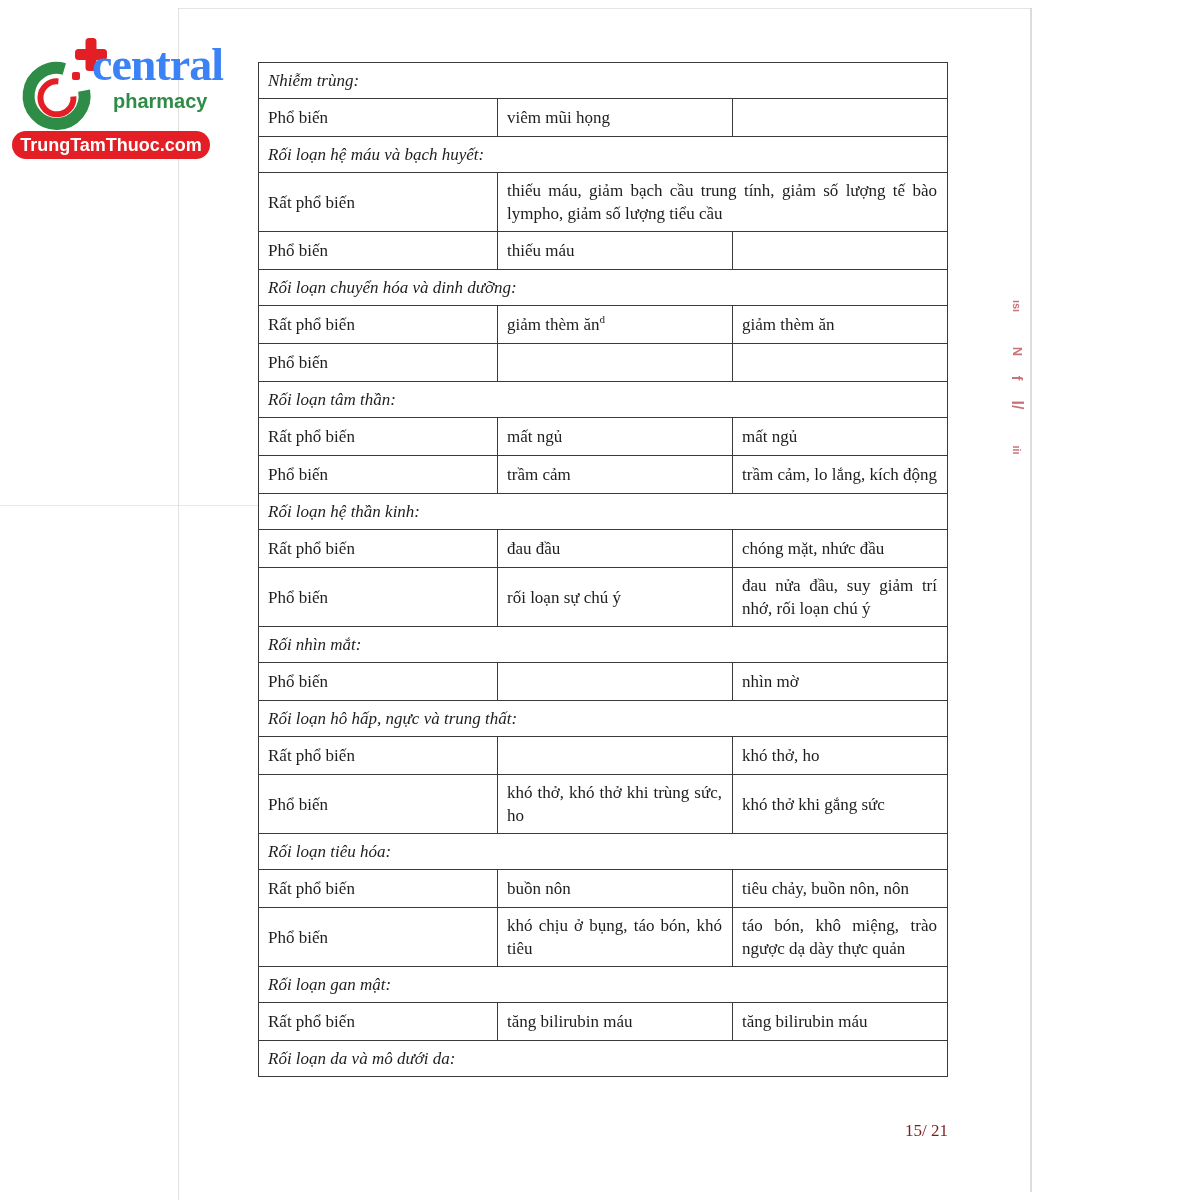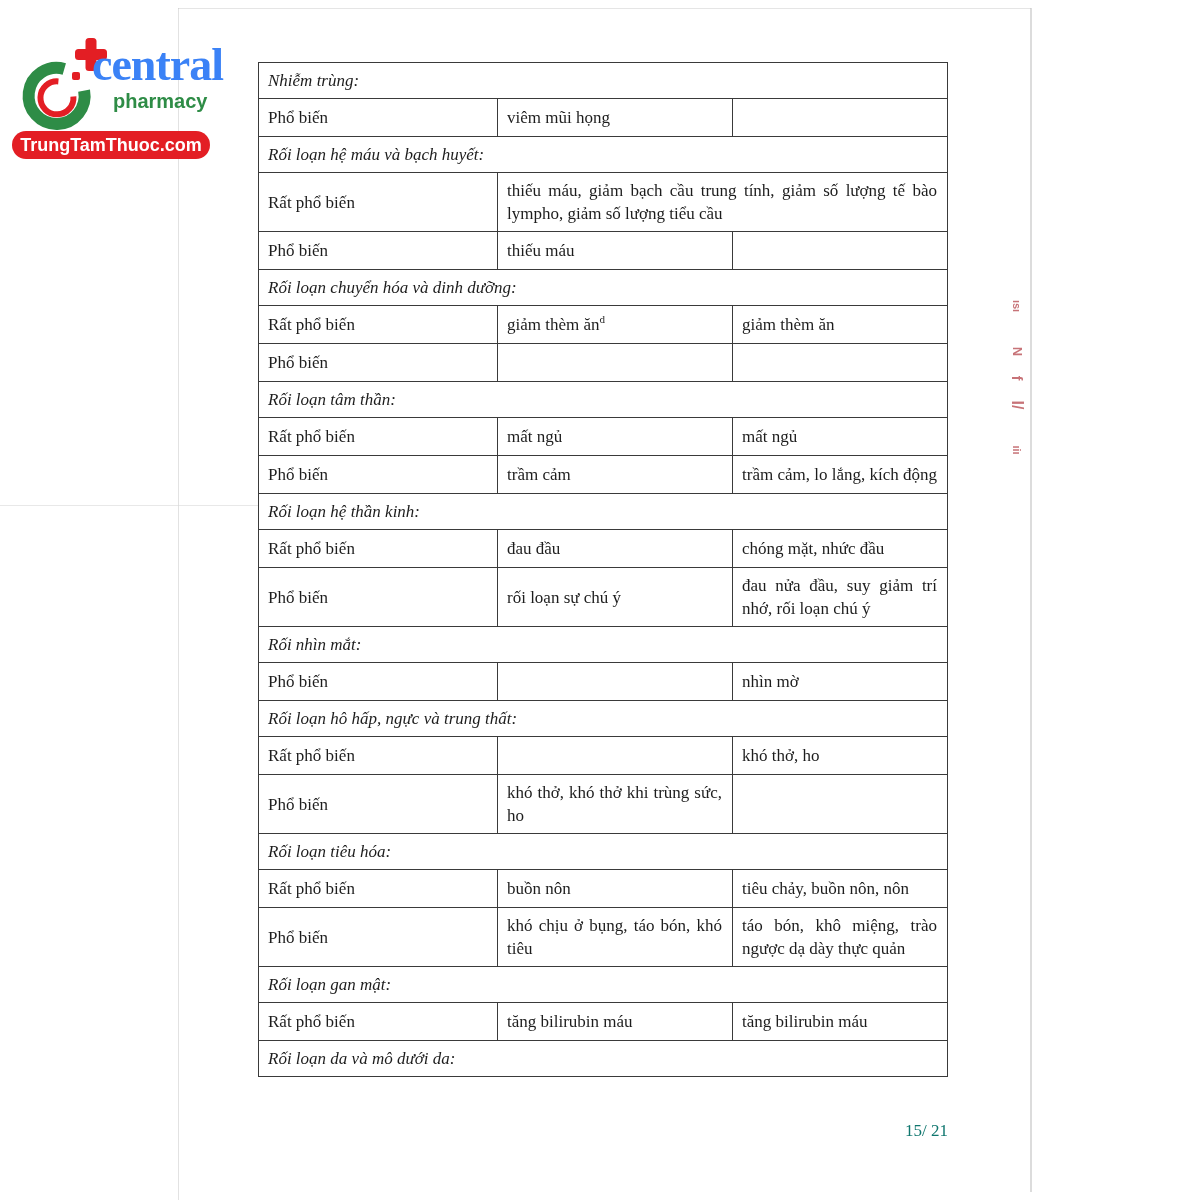--- a/index.html
+++ b/index.html
@@ -47,21 +47,21 @@
   .col1{width:239px;border-right:1px solid #3a3a3a;}
   .col2{width:235px;border-right:1px solid #3a3a3a;}
   .col3{flex:1;}
   .section .cell{font-style:italic;min-height:35px;}
   .section .span{width:100%;}
   sup{font-size:11px;line-height:0;}
 
   
   .page-number{
     position:absolute;top:1121px;left:848px;width:100px;text-align:right;
-    font-size:17px;color:#0f766e;
+    font-size:17px;color:#7f1d1d;
   }
 
   
   .margin-marks{position:absolute;left:1002px;top:292px;width:30px;height:190px;}
   .mark{
     position:absolute;left:0;width:30px;text-align:center;
     font-family:"Liberation Sans", sans-serif;font-weight:600;
     transform:rotate(90deg);opacity:.75;
   }
 </style>
@@ -241,20 +241,23 @@
         <div class="inner">khó thở, ho</div>
       </div>
     </div>
     <div class="trow">
       <div class="cell col1">
         <div class="inner">Phổ biến</div>
       </div>
       <div class="cell col2">
         <div class="inner">khó thở, khó thở khi trùng sức, ho</div>
       </div>
+      <div class="cell col3">
+        <div class="inner">khó thở khi gắng sức</div>
+      </div>
     </div>
     <div class="trow section">
       <div class="cell span">
         <div class="inner">Rối loạn tiêu hóa:</div>
       </div>
     </div>
     <div class="trow">
       <div class="cell col1">
         <div class="inner">Rất phổ biến</div>
       </div>

